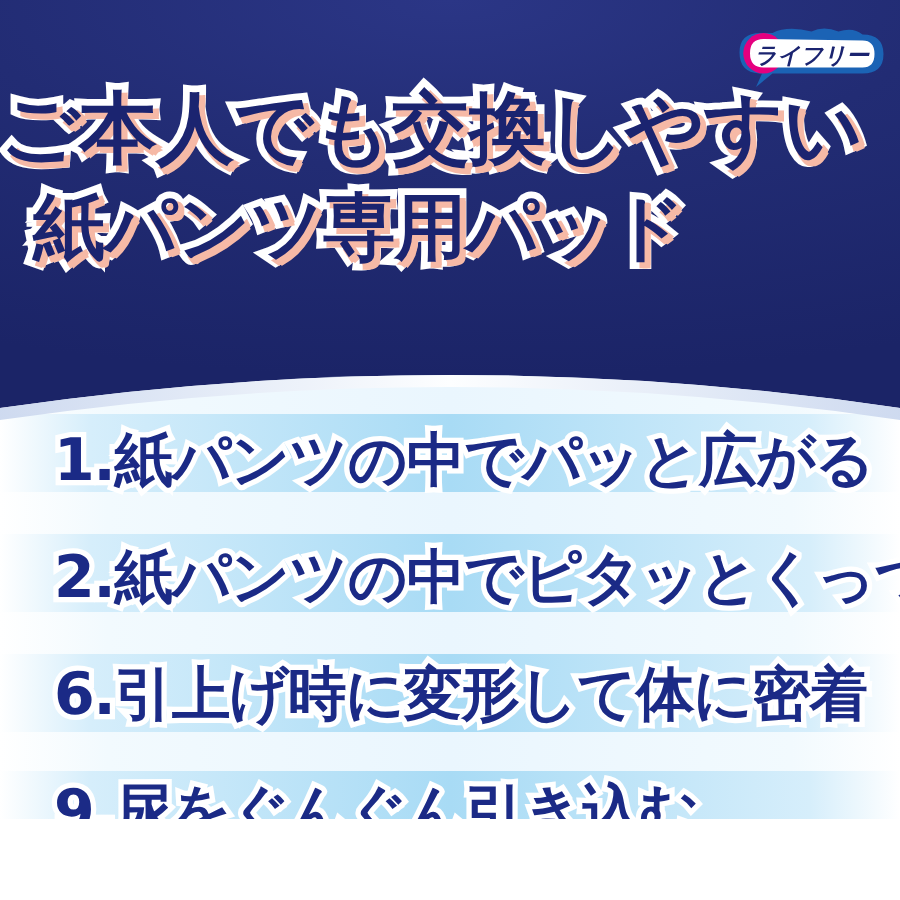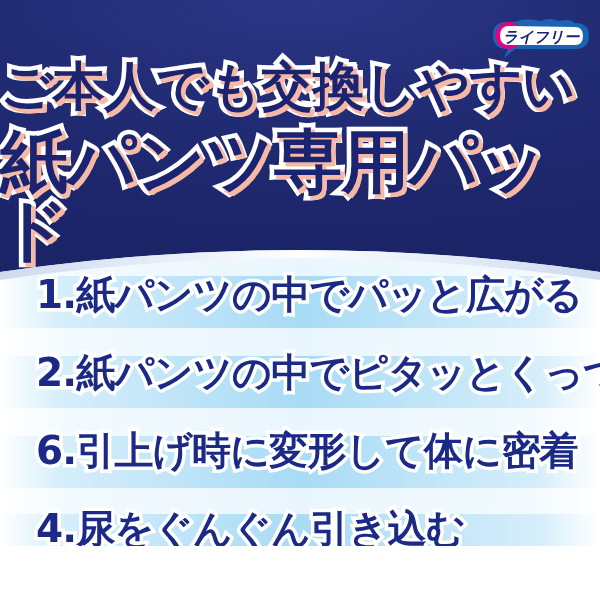--- a/index.html
+++ b/index.html
@@ -45,30 +45,31 @@
     font-weight:bold;
     letter-spacing:-0.01em;
     color:#1b2470;
     -webkit-text-stroke:9px #ffffff;
     paint-order:stroke fill;
     text-shadow:
        3px 3px 0 #f6b9a6, 4px 4px 0 #f6b9a6,
        2px 4px 0 #f6b9a6, 4px 2px 0 #f6b9a6;
   }
   .hl-1{font-size:52px;padding-top:4px;}
-  .hl-2{font-size:68px;padding-top:16px;}
+  .hl-2{font-size:48px;padding-top:16px;padding-left:22px;}
 
   
   .features{
     position:absolute;left:0;top:268px;width:600px;
   }
   .feature-row{
     position:relative;
     height:78px;
     display:flex;
+    align-items:center;
   }
   .feature-text{
     padding-left:36px;
     font-size:39px;
     font-weight:bold;
     color:#1b2a86;
     letter-spacing:-0.02em;
     white-space:nowrap;
     -webkit-text-stroke:7px #ffffff;
     paint-order:stroke fill;
@@ -145,17 +146,17 @@
     <div class="feature-row">
       <span class="feature-text">1.紙パンツの中でパッと広がる</span>
     </div>
     <div class="feature-row">
       <span class="feature-text">2.紙パンツの中でピタッとくっつく</span>
     </div>
     <div class="feature-row">
       <span class="feature-text">6.引上げ時に変形して体に密着</span>
     </div>
     <div class="feature-row">
-      <span class="feature-text">4.尿をぐんぐん引き込む</span>
+      <span class="feature-text">9.尿をぐんぐん引き込む</span>
     </div>
   </div>
 
 </div>
 
 </body></html>

